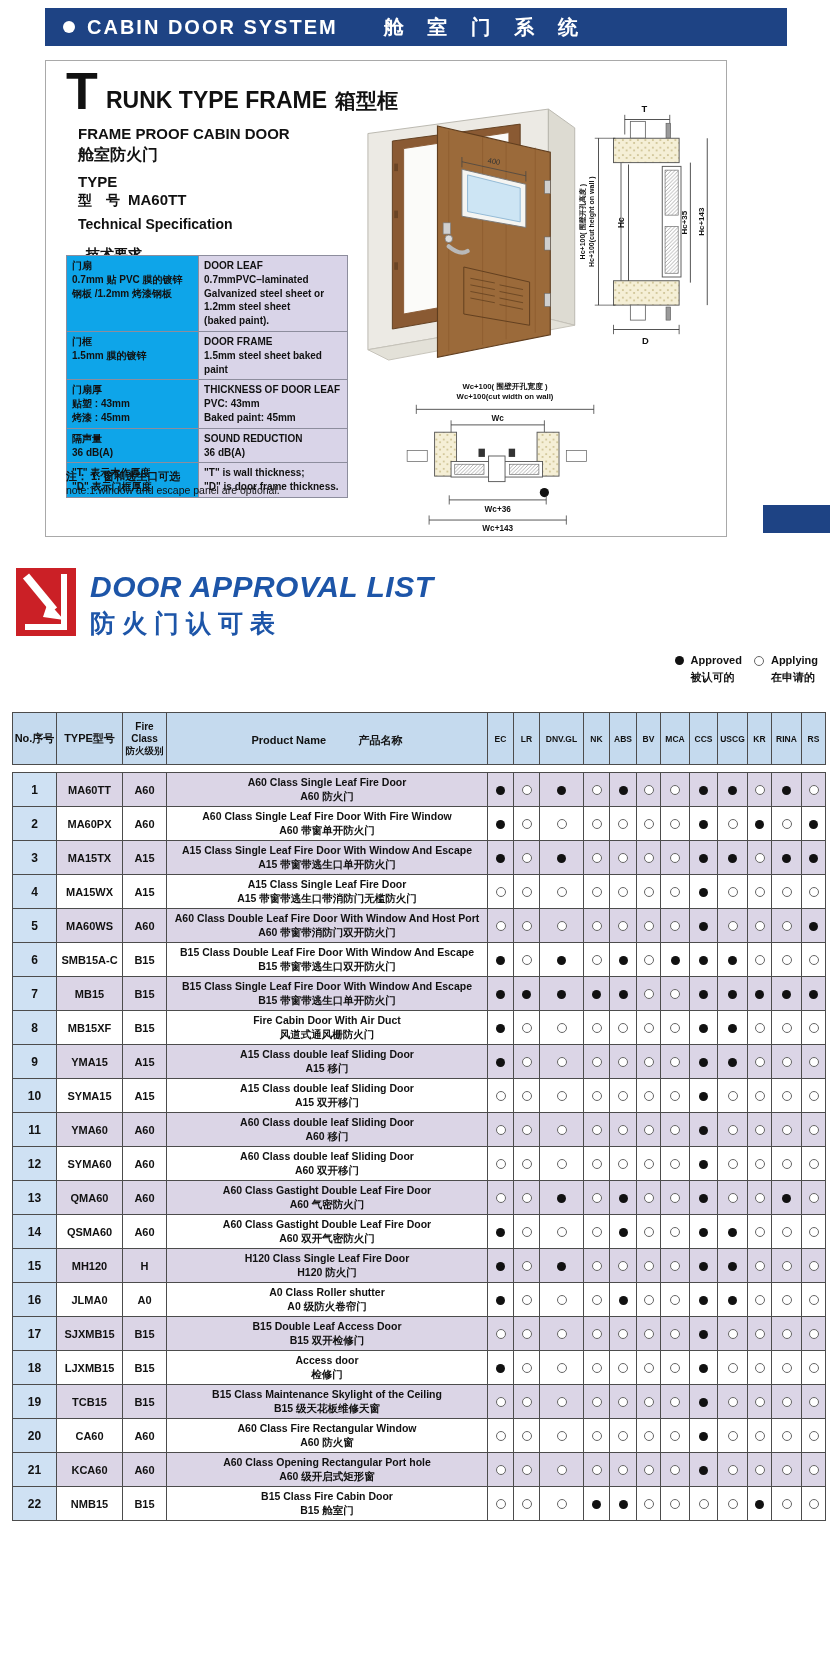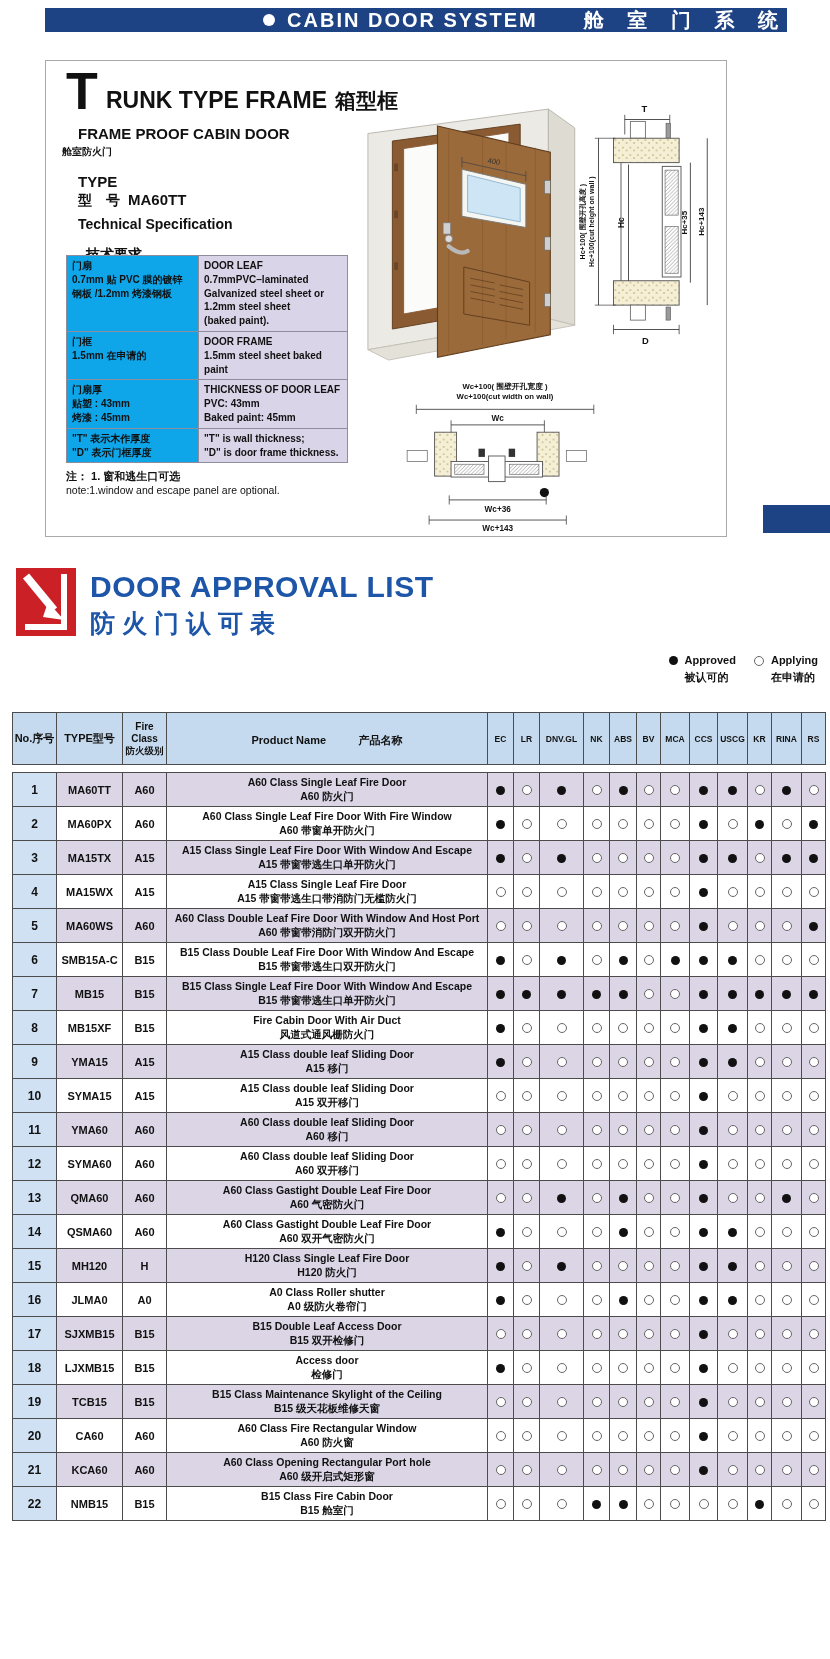--- a/index.html
+++ b/index.html
@@ -1,33 +1,33 @@
 <!DOCTYPE html>
 <html><head>
 <meta charset="utf-8">
 <style>
   html,body{margin:0;padding:0;background:#fff;}
   .page{position:relative;width:830px;height:1659px;background:#fff;overflow:hidden;
         font-family:"Liberation Sans","DejaVu Sans",sans-serif;color:#111;}
 
   
-  .topbar{position:absolute;left:45px;top:8px;width:742px;height:24px;background:#1e4384;
-          display:flex;align-items:center;padding:0 0 0 18px;box-sizing:border-box;justify-content:flex-end;}
+  .topbar{position:absolute;left:45px;top:8px;width:742px;height:38px;background:#1e4384;
+          display:flex;align-items:center;padding:0 0 0 18px;box-sizing:border-box;}
   .bullet{width:12px;height:12px;border-radius:50%;background:#fff;margin-right:12px;flex:0 0 auto;}
   .topbar-en{color:#fff;font-size:20px;font-weight:bold;letter-spacing:2px;}
   .topbar-zh{color:#fff;font-size:20px;font-weight:bold;letter-spacing:9px;margin-left:46px;}
 
   
   .trunk-box{position:absolute;left:45px;top:60px;width:682px;height:477px;border:1px solid #a9a9a9;
              background:#fff;box-sizing:border-box;}
   .t-initial{position:absolute;left:20px;top:4px;font-size:52px;font-weight:bold;line-height:1;}
   .t-title{position:absolute;left:60px;top:26px;font-size:23px;font-weight:bold;}
   .t-title-zh{font-size:21px;margin-left:8px;}
   .t-sub-en{position:absolute;left:32px;top:64px;font-size:15px;font-weight:bold;}
-  .t-sub-zh{position:absolute;left:16px;top:84px;font-size:10px;font-weight:bold;}
+  .t-sub-zh{position:absolute;left:32px;top:84px;font-size:16px;font-weight:bold;}
   .t-type-en{position:absolute;left:32px;top:112px;font-size:15px;font-weight:bold;}
   .t-type-line{position:absolute;left:32px;top:130px;font-size:14px;font-weight:bold;}
   .t-type-val{font-size:15px;margin-left:8px;}
   .t-spec-en{position:absolute;left:32px;top:155px;font-size:14px;font-weight:bold;}
   .t-spec-zh{position:absolute;left:40px;top:173px;font-size:14px;font-weight:bold;margin-top:12px;}
 
   table.spec{position:absolute;left:20px;top:194px;width:282px;border-collapse:collapse;}
   table.spec td{border:1px solid #8d8d9d;font-size:10px;font-weight:600;line-height:1.38;
                 padding:3px 5px;vertical-align:top;}
   td.spec-zh{background:#0ea5e9;width:47%;}
@@ -39,25 +39,25 @@
   .door-svg{position:absolute;left:305px;top:18px;}
   .vsec-svg{position:absolute;left:530px;top:32px;}
   .hsec-svg{position:absolute;left:352px;top:318px;}
 
   .page-tab{position:absolute;left:763px;top:505px;width:67px;height:28px;background:#1e4384;}
 
   
   .appr-head{position:absolute;left:16px;top:568px;display:flex;}
   .appr-logo{width:60px;height:68px;flex:0 0 auto;}
   .appr-titles{margin-left:14px;padding-top:2px;}
-  .appr-en{color:#1d55a8;font-size:30px;font-weight:bold;letter-spacing:0.5px;line-height:1.1;}
+  .appr-en{color:#1d55a8;font-size:30px;font-weight:bold;letter-spacing:0.5px;line-height:1.1;font-style:italic;}
   .appr-zh{color:#1d55a8;font-size:25px;font-weight:bold;letter-spacing:7px;margin-top:4px;}
 
   
-  .legend{position:absolute;right:12px;top:652px;display:flex;gap:18px;}
+  .legend{position:absolute;right:12px;top:652px;display:flex;gap:12px;}
   .legend-item{display:flex;align-items:flex-start;gap:7px;}
   .legend-txt{font-size:11px;font-weight:bold;line-height:1.5;}
   .dot-filled{display:inline-block;width:9px;height:9px;border-radius:50%;background:#111;vertical-align:middle;}
   .dot-open{display:inline-block;width:8px;height:8px;border-radius:50%;border:1.4px solid #666;background:#fff;vertical-align:middle;}
   .legend-item .dot-filled,.legend-item .dot-open{margin-top:4px;}
 
   
   .table-wrap{position:absolute;left:12px;top:712px;width:813px;}
   table.sync-cols{table-layout:fixed;border-collapse:collapse;width:813px;}
   table.head-table th{background:#c5daee;border:1px solid #4c4c4c;font-weight:bold;
@@ -116,37 +116,47 @@
               <div>DOOR LEAF</div>
               <div>0.7mmPVC–laminated</div>
               <div>Galvanized steel sheet or</div>
               <div>1.2mm steel sheet</div>
               <div>(baked paint).</div>
             </td>
           </tr>
           <tr>
             <td class="spec-zh">
               <div>门框</div>
-              <div>1.5mm 在申请的</div>
+              <div>1.5mm 膜的镀锌</div>
             </td>
             <td class="spec-en">
               <div>DOOR FRAME</div>
               <div>1.5mm steel sheet baked paint</div>
             </td>
           </tr>
           <tr>
             <td class="spec-zh">
               <div>门扇厚</div>
               <div>贴塑 : 43mm</div>
               <div>烤漆 : 45mm</div>
             </td>
             <td class="spec-en">
               <div>THICKNESS OF DOOR LEAF</div>
               <div>PVC: 43mm</div>
               <div>Baked paint: 45mm</div>
+            </td>
+          </tr>
+          <tr>
+            <td class="spec-zh">
+              <div>隔声量</div>
+              <div>36 dB(A)</div>
+            </td>
+            <td class="spec-en">
+              <div>SOUND REDUCTION</div>
+              <div>36 dB(A)</div>
             </td>
           </tr>
           <tr>
             <td class="spec-zh">
               <div>"T" 表示木作厚度</div>
               <div>"D" 表示门框厚度</div>
             </td>
             <td class="spec-en">
               <div>"T" is wall thickness;</div>
               <div>"D" is door frame thickness.</div>

